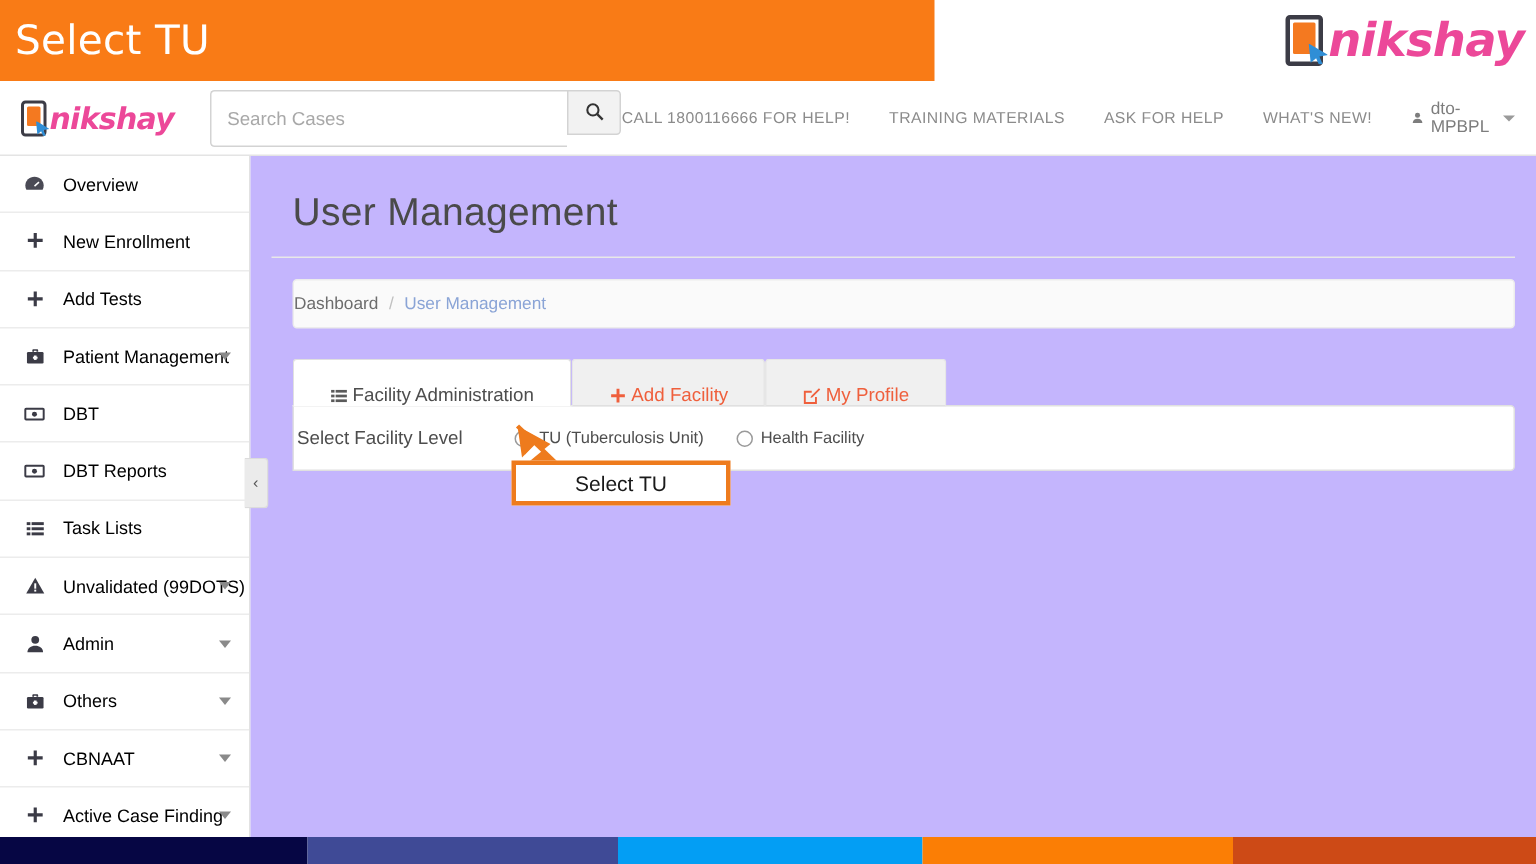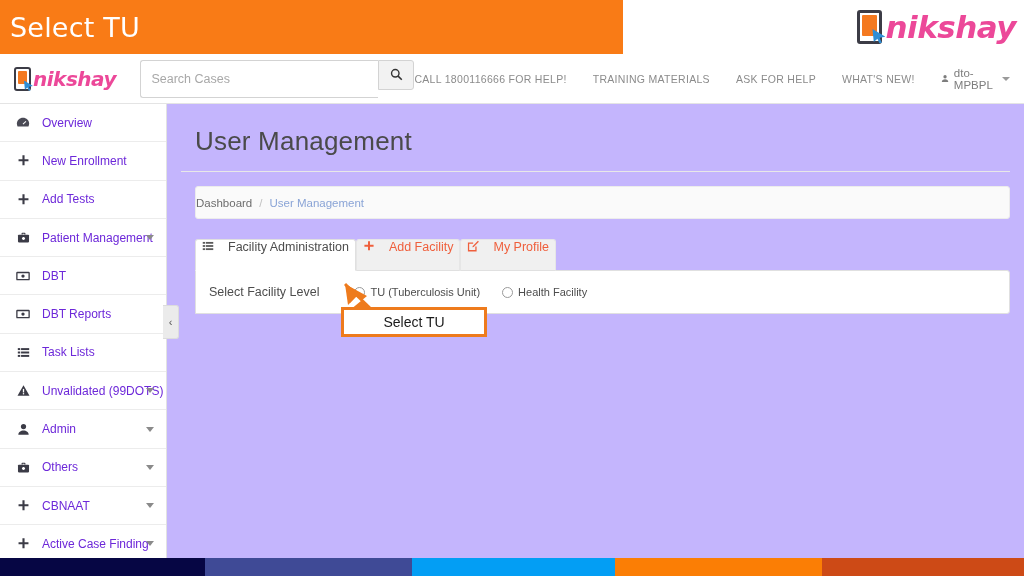--- a/index.html
+++ b/index.html
@@ -70,21 +70,21 @@
     background: #fff; border-right: 1px solid #e2e2e2;
   }
   .side-item {
     height: 38.3px; display: flex; align-items: center; cursor: pointer;
     border-bottom: 1px solid #ececec; padding-left: 12px; position: relative;
   }
   .side-icon {
     width: 22px; display: flex; align-items: center; justify-content: center;
     color: #4a4a55; flex: 0 0 auto;
   }
-  .side-label { font-size: 12px; color: #6d28d9; margin-left: 8px; }
+  .side-label { font-size: 12px; color: #000000; margin-left: 8px; }
   .side-chev {
     position: absolute; right: 12px; width: 0; height: 0;
     border-left: 4px solid transparent; border-right: 4px solid transparent;
     border-top: 5px solid #8a8a8a;
   }
   .side-toggle {
     position: absolute; left: 163px; top: 201px; width: 16px; height: 34px;
     background: #ebebeb; border: 1px solid #dcdcdc; border-left: none;
     border-radius: 0 3px 3px 0; display: flex; align-items: center;
     justify-content: center; font-size: 11px; color: #555; cursor: pointer; z-index: 6;
@@ -102,34 +102,34 @@
     border: 1px solid #ececec; border-radius: 3px;
     display: flex; align-items: center; gap: 7px;
   }
   .crumb { font-size: 11.5px; color: #6d6d6d; }
   .crumb-sep { font-size: 11.5px; color: #c0c0c0; }
   .crumb-active { font-size: 11.5px; color: #8aa4d6; cursor: pointer; }
 
   .card { margin: 20px 14px 0 28px; }
   .tabs { display: flex; align-items: flex-end; height: 32px; }
   .tab {
-    height: 32px; display: flex; align-items: flex-start; gap: 14px;
-    padding: 0 6px; font-size: 12.5px; cursor: pointer;
+    height: 32px; display: flex; align-items: flex-end; gap: 3px;
+    padding: 0 24px; font-size: 12.5px; cursor: pointer;
     border: 1px solid transparent; border-radius: 3px 3px 0 0;
   }
   .tab.active {
     background: #ffffff; color: #4d4d4d;
     border-color: #e0e0e0; border-bottom-color: #ffffff; position: relative; z-index: 2;
   }
   .tab.inactive { background: #f0f0f0; color: #ef5f3c; border-color: #e6e6e6; border-bottom-color: #e0e0e0; }
   .tab-icon { display: flex; align-items: center; }
   .panel {
     border: 1px solid #e0e0e0; margin-top: -1px; background: #fff;
     border-radius: 0 3px 3px 0; height: 44px;
-    display: flex; align-items: center; padding-left: 13px;
+    display: flex; align-items: center; padding-left: 2px;
   }
   .field-label { font-size: 12.5px; color: #4d4d4d; }
   .radio-group { display: flex; align-items: center; gap: 22px; margin-left: 35px; }
   .radio-opt { display: flex; align-items: center; gap: 5px; cursor: pointer; }
   .radio-dot {
     width: 11px; height: 11px; border: 1px solid #9a9a9a;
     border-radius: 50%; background: #fff; flex: 0 0 auto;
   }
   .radio-text { font-size: 11px; color: #4d4d4d; }
 

